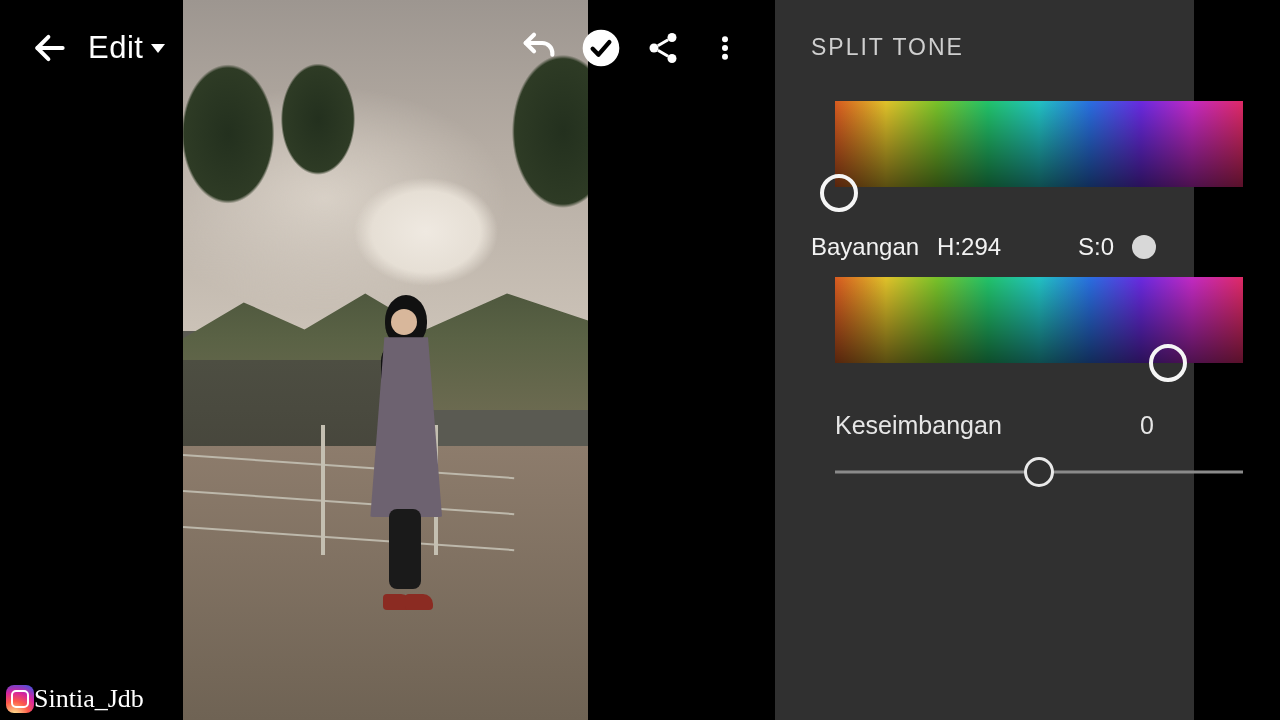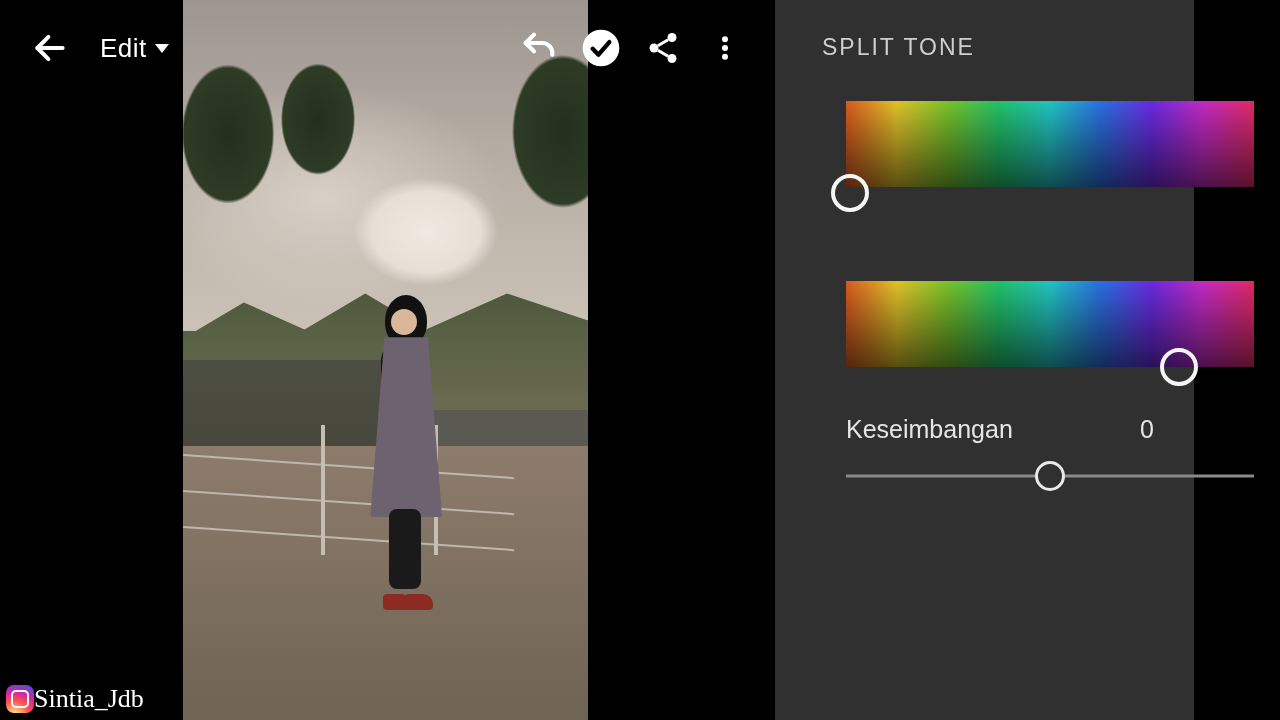--- a/index.html
+++ b/index.html
@@ -76,23 +76,23 @@
   .topbar {
     position: absolute; left: 0; top: 0; width: 775px; height: 96px;
     display: flex; align-items: center; gap: 10px;
     padding: 0 22px;
   }
   .tbtn {
     width: 56px; height: 56px; display:flex; align-items:center; justify-content:center;
     color:#fff; cursor:pointer;
   }
   .title {
-    font-size: 26px; font-weight: 500; letter-spacing: .5px;
+    font-size: 31px; font-weight: 500; letter-spacing: .5px;
     display:flex; align-items:center; gap:8px;
-    margin-left: 12px; margin-right:auto;
+    margin-left: 0; margin-right:auto;
     text-shadow: 0 0 6px rgba(0,0,0,.6);
   }
   .chevd { width:0;height:0;border-left:7px solid transparent;border-right:7px solid transparent;border-top:9px solid #fff; }
   .right-icons { display:flex; align-items:center; gap:6px; }
   .credit {
     position:absolute; left:6px; bottom:6px;
     display:flex; align-items:center; gap:0;
     font-family: "Brush Script MT","Segoe Script",cursive;
     font-size:26px; color:#fff;
   }
@@ -100,21 +100,21 @@
     width:28px;height:28px;border-radius:8px;
     background: radial-gradient(circle at 30% 110%, #fdf497 0%, #fd5949 40%, #d6249f 65%, #285AEB 100%);
     display:flex;align-items:center;justify-content:center;
   }
   .ig::before{content:"";width:14px;height:14px;border:2px solid #fff;border-radius:5px;}
 
   
   .panel {
     width: 419px; height: 720px;
     background: #303030;
-    padding: 34px 38px 0 47px;
+    padding: 34px 38px 0 36px;
     color: #e6e6e6;
   }
   .panel-head {
     display:flex; justify-content:space-between; align-items:center;
     margin-bottom: 40px;
   }
   .panel-title { font-size: 23px; letter-spacing: 2px; color:#cfcfcf; }
   .done-btn {
     background:#262626; color:#d9d9d9;
     font-size:22px; letter-spacing:1px;
@@ -247,20 +247,27 @@
 <div class="panel">
 
   <div class="panel-head">
     <div class="panel-title">SPLIT TONE</div>
   </div>
 
   <div class="huepick" id="hp-high">
     <div class="picker" id="pk-high" style="left: 4px; top: 92px;"></div>
   </div>
 
+  <div class="row" style="margin-top:-48px;">
+    <span>Bayangan</span>
+    <span>H:294</span>
+    <span class="grow"></span>
+    <span>S:0</span>
+    <span class="swatch sw-shad"></span>
+  </div>
   <div class="huepick" id="hp-shad">
     <div class="picker" id="pk-shad" style="left: 333.2px; top: 86px;"></div>
   </div>
 
   <div class="slider-row" style="margin-top:-46px;">
     <span class="label">Keseimbangan</span>
     <span class="val">0</span>
   </div>
   <div class="slider">
     <div class="track"></div>

